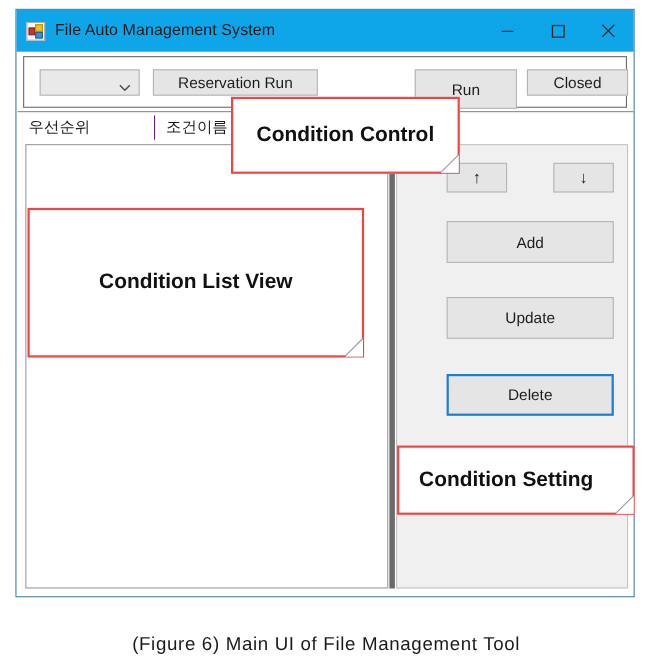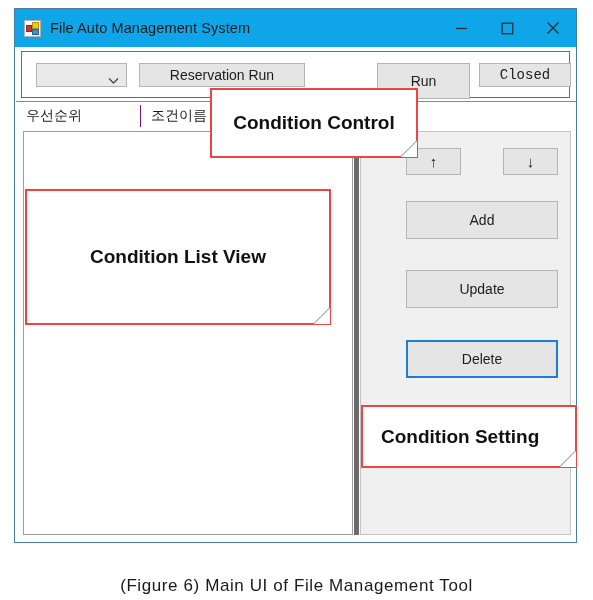--- a/index.html
+++ b/index.html
@@ -112,23 +112,23 @@
     background: #e5e5e5;
     border: 1px solid #b4b4b4;
     box-sizing: border-box;
     display: flex;
     align-items: center;
     justify-content: center;
     font-size: 14px;
     color: #1c1c1c;
     font-family: "Liberation Sans", sans-serif;
   }
-  .tb-reservation { left: 117px; top: 11px; width: 166px; height: 24px; text-align: center; }
+  .tb-reservation { left: 117px; top: 11px; width: 150px; height: 24px; text-align: center; }
   .tb-run         { left: 355px; top: 11px; width: 93px;  height: 36px; }
-  .tb-closed      { left: 457px; top: 11px; width: 92px;  height: 24px; font-family: Liberation Mono, monospace; }
+  .tb-closed      { left: 457px; top: 11px; width: 92px;  height: 24px; }
 
   
   .colheaders {
     position: absolute;
     left: 1px;
     top: 92px;
     width: 560px;
     height: 28px;
     border-top: 1px solid #8a8a8a;
     box-sizing: border-box;

